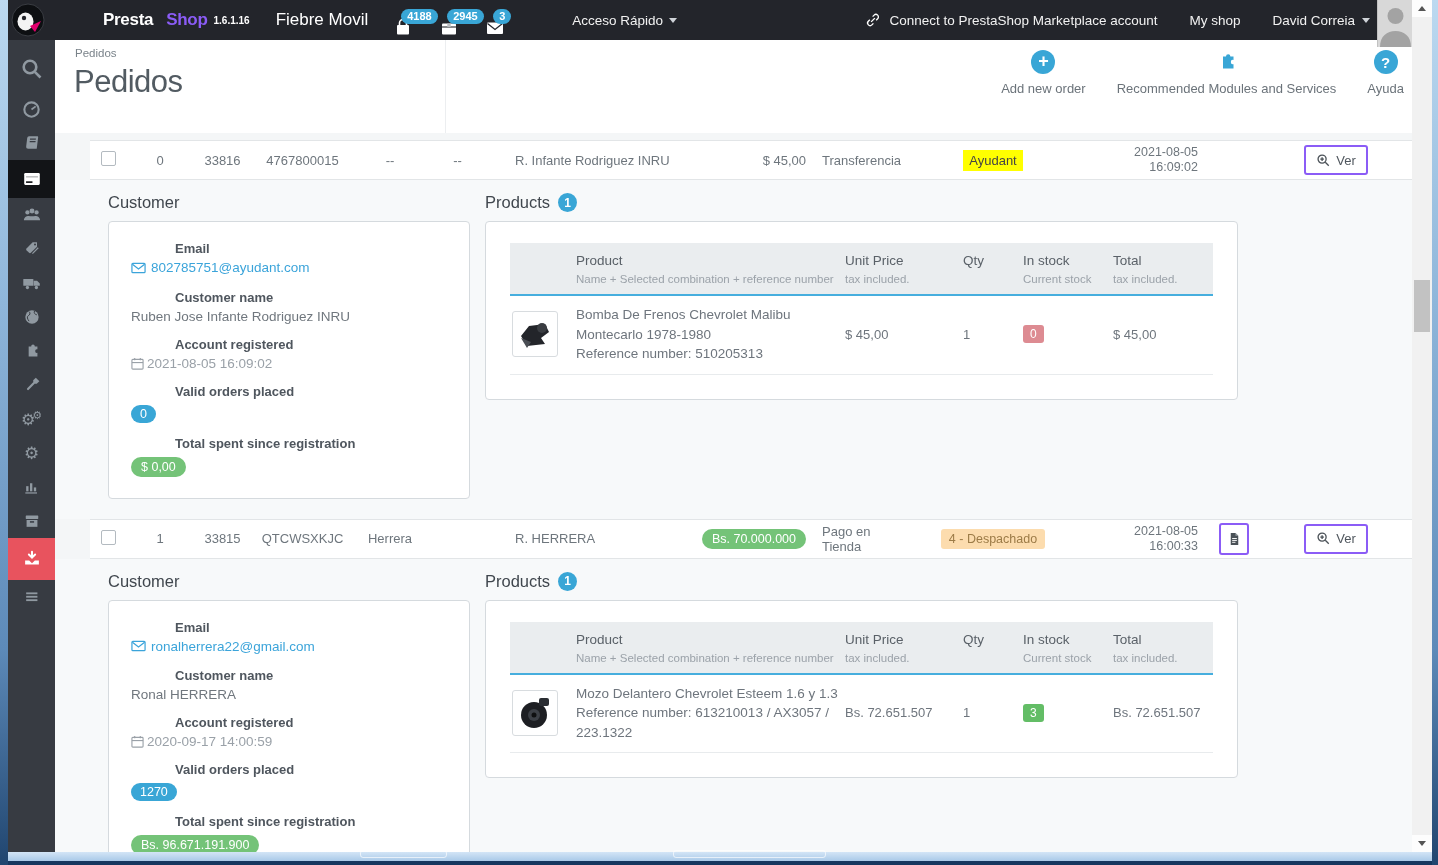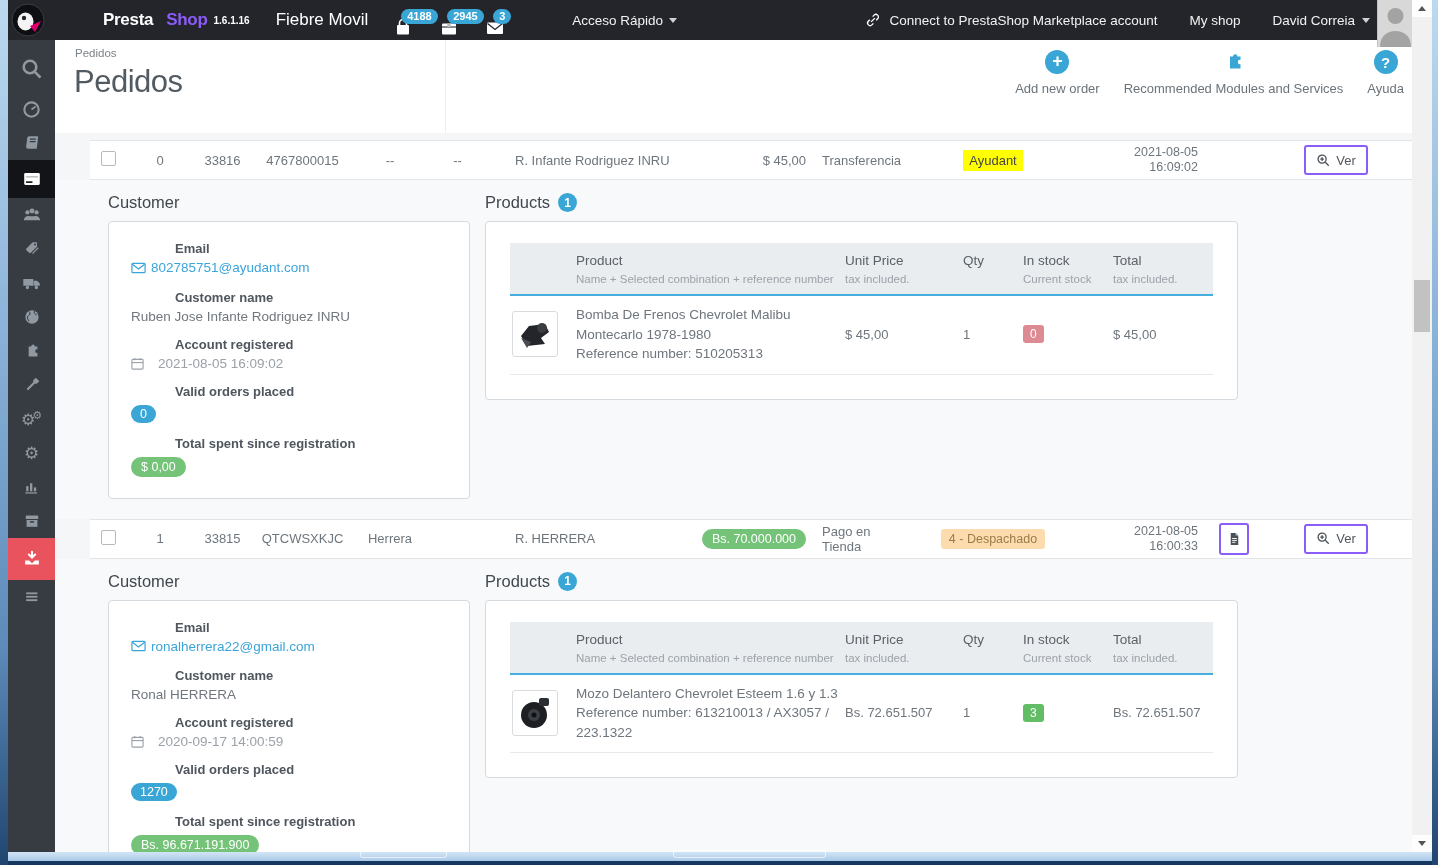--- a/index.html
+++ b/index.html
@@ -53,21 +53,21 @@
   .s-item.red { height:42px; background:#e8535e; color:#fff; }
   .glyph { font-family:"DejaVu Sans", sans-serif; }
 
   
   .main { position:absolute; left:55px; top:40px; right:26px; bottom:13px; background:#f4f6f7; overflow:hidden; }
   .page-header { height:93px; background:#fff; position:relative; }
   .ph-vline { position:absolute; left:390px; top:0; bottom:0; width:1px; background:#eceef0; }
   .breadcrumb { position:absolute; left:20px; top:7px; font-size:11.5px; color:#7a838a; cursor:pointer; }
   .page-title { position:absolute; left:19px; top:24px; font-size:31px; color:#525b62; letter-spacing:-.5px; }
   .ph-actions { position:absolute; right:8px; top:10px; display:flex; align-items:flex-start; }
-  .ph-action { display:flex; flex-direction:column; align-items:center; margin-left:24px; cursor:pointer; }
+  .ph-action { display:flex; flex-direction:column; align-items:center; margin-left:31px; cursor:pointer; }
   .ph-action .lbl { margin-top:7px; font-size:13px; color:#6b737a; }
   .cicon { width:24px; height:24px; border-radius:50%; background:#39a6d6; color:#fff; display:flex;
     align-items:center; justify-content:center; font-size:18px; font-weight:bold; line-height:1; }
   .icon-plus::before { content:"+"; margin-top:-2px; }
   .icon-q::before { content:"?"; font-size:15px; }
   .puzzle-blue { color:#39a6d6; }
 
   
   .content { padding-top:7px; }
   .order-row { margin-left:35px; height:40px; background:#fff; border-top:1px solid #e2e5e7;
@@ -97,21 +97,21 @@
   .btn-pdf { width:30px; height:32px; }
 
   
   .order-detail { padding:0 0 20px 53px; display:flex; align-items:flex-start; background:#f7f9fa; }
   .col-head { font-size:16.5px; color:#40474e; margin:13px 0 9px; display:flex; align-items:center; gap:8px; }
   .cust-col { width:362px; flex:0 0 auto; }
   .cust-card { background:#fff; border:1px solid #d5dade; border-radius:4px; padding:19px 22px 21px; }
   .f-label { font-weight:bold; font-size:13px; color:#4f565e; margin-top:13px;padding-left:44px; }
   .f-label:first-child { margin-top:0; }
   .f-value { font-size:13.5px; color:#70777e; margin-top:4px; }
-  .f-value.muted { color:#9aa1a8; display:flex; align-items:center; gap:14px; }
+  .f-value.muted { color:#9aa1a8; display:flex; align-items:center; gap:3px; }
   .email-link { color:#3ba4da; text-decoration:none; display:inline-flex; align-items:center; gap:5px; cursor:pointer; }
   .f-badge { margin-top:6px; }
   .count-badge { width:19px; height:19px; border-radius:50%; background:#39a6d6; color:#fff; font-size:12px;
     font-weight:bold; display:inline-flex; align-items:center; justify-content:center; }
   .prod-col { margin-left:15px; width:753px; flex:0 0 auto; }
   .prod-panel { background:#fff; border:1px solid #d5dade; border-radius:4px; padding:21px 24px 24px; }
   .pt-head { background:#eaedef; border-bottom:2px solid #46aede; display:flex; padding:10px 0 9px; }
   .pt-head .h1 { font-size:13.5px; color:#5a6168; }
   .pt-head .h2 { font-size:11.5px; color:#9ba2a9; margin-top:5px; }
   .pc-thumb { width:66px; flex:0 0 auto; }

